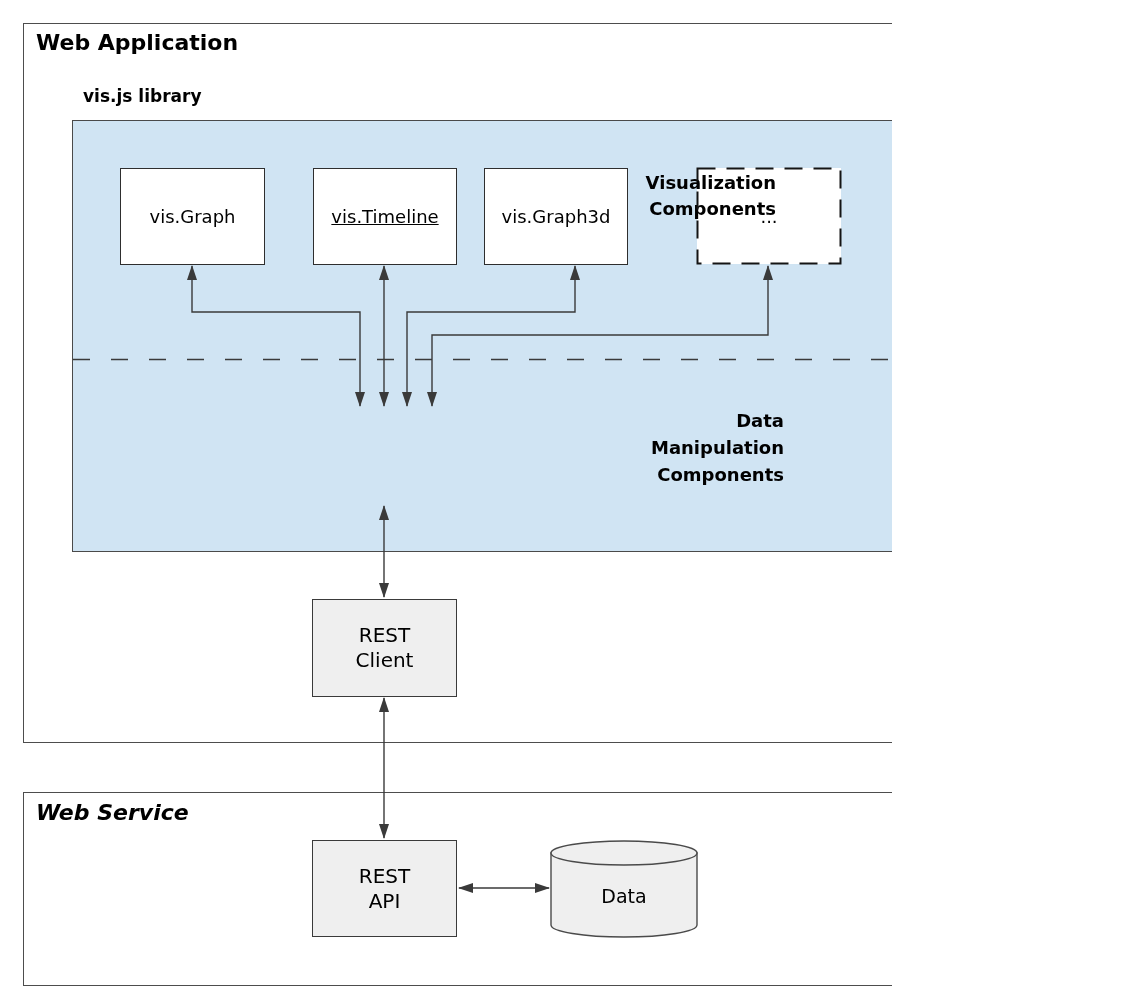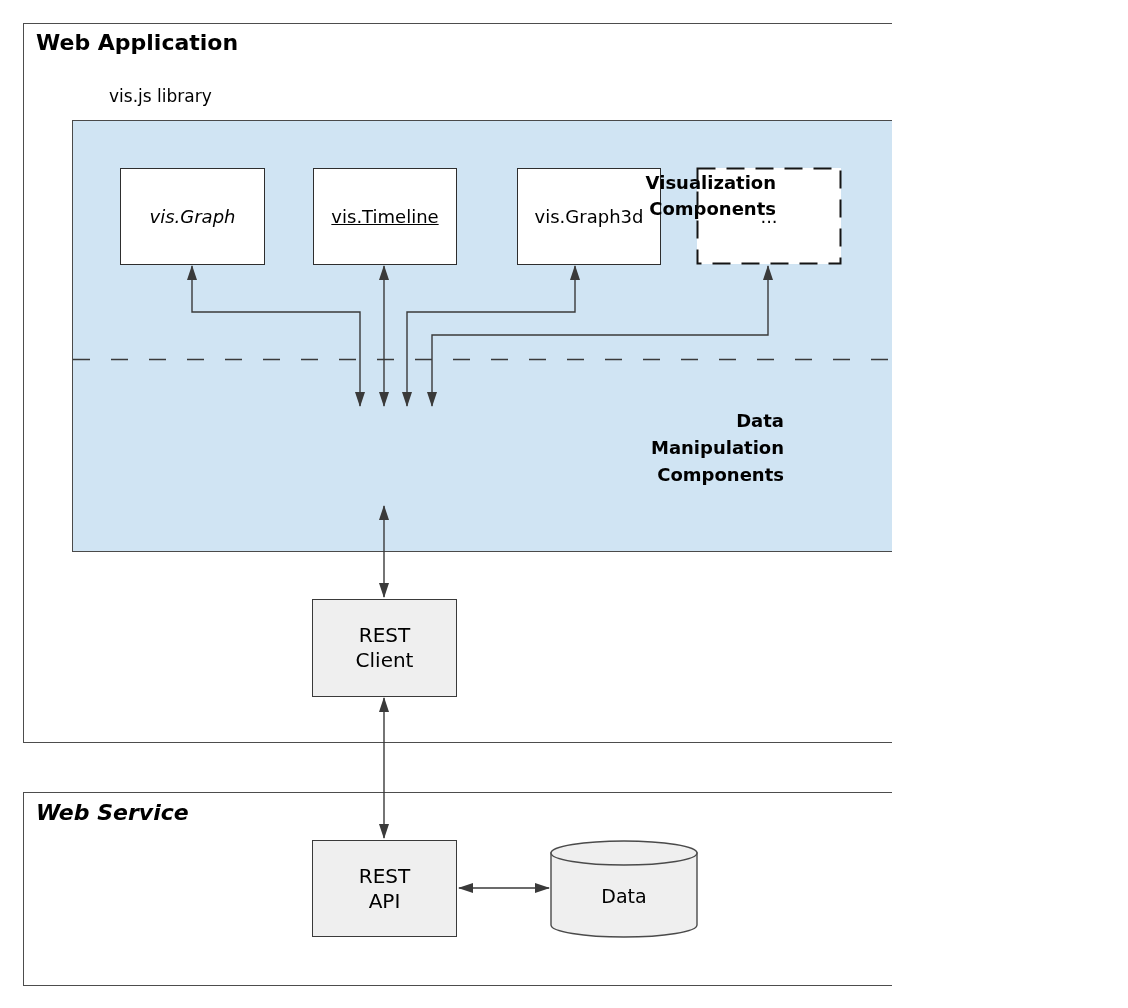--- a/index.html
+++ b/index.html
@@ -13,47 +13,47 @@
   html,body{margin:0;padding:0;background:#ffffff;}
   body{font-family:"DejaVu Sans","Liberation Sans",sans-serif;color:var(--text);}
   #stage{position:relative;width:892px;height:1008px;background:#ffffff;overflow:hidden;}
   .abs{position:absolute;box-sizing:border-box;}
   .outer-box{border:1.5px solid var(--border-outer);background:#ffffff;}
   .panel-blue{background:var(--panel-blue);border:1.5px solid #4a4a4a;}
   .node{border:1.5px solid var(--border-dark);background:#ffffff;display:flex;align-items:center;justify-content:center;font-size:18px;line-height:25px;text-align:center;white-space:pre-line;}
   .node.gray{background:var(--box-gray);border-color:#3a3a3a;font-size:20px;}
   .node.dashed{border:none;background:#ffffff;}
   .big-title{font-size:22px;font-weight:700;letter-spacing:0;}
-  .sub-title{font-size:17px;font-weight:400;margin-left:26px;}
+  .sub-title{font-size:17px;font-weight:700;}
   .region-label{font-size:18px;font-weight:700;text-align:right;line-height:26px;white-space:pre-line;}
   svg.overlay{position:absolute;left:0;top:0;z-index:5;pointer-events:none;}
   .arrow{stroke:var(--line);stroke-width:1.4;fill:none;}
   .dash-sep{stroke:var(--line);stroke-width:1.5;stroke-dasharray:17 21;fill:none;}
   .dash-rect{stroke:#141414;stroke-width:2;stroke-dasharray:18 11;fill:none;}
   .cyl{fill:var(--box-gray);stroke:#4a4a4a;stroke-width:1.4;}
   .svg-label{font-family:"DejaVu Sans","Liberation Sans",sans-serif;font-size:19px;fill:var(--text);}
 </style>
 </head>
 <body>
 
 <div id="stage">
 
   <div class="abs outer-box" style="left:23px;top:23px;width:1083px;height:720px;"></div>
   <div class="abs big-title" style="left:36px;top:30px;">Web Application</div>
 
   <div class="abs sub-title" style="left:83px;top:86px;">vis.js library</div>
   <div class="abs panel-blue" style="left:72px;top:120px;width:985px;height:432px;"></div>
 
-  <div class="abs node" style="left:120px;top:168px;width:145px;height:97px;font-style:italic;">
+  <div class="abs node" style="left:120px;top:168px;width:145px;height:97px;">
     <span>vis.Graph</span>
   </div>
   <div class="abs node" style="left:313px;top:168px;width:144px;height:97px;text-decoration:underline;">
     <span>vis.Timeline</span>
   </div>
-  <div class="abs node" style="left:517px;top:168px;width:144px;height:97px;">
+  <div class="abs node" style="left:484px;top:168px;width:144px;height:97px;">
     <span>vis.Graph3d</span>
   </div>
   <div class="abs node dashed" style="left:697px;top:168px;width:144px;height:96px;">
     <span>...</span>
   </div>
 
   <div class="abs region-label" style="right:116px;top:170px;">Visualization
 Components</div>
   <div class="abs region-label" style="right:108px;top:407px;line-height:27px;">Data
 Manipulation

